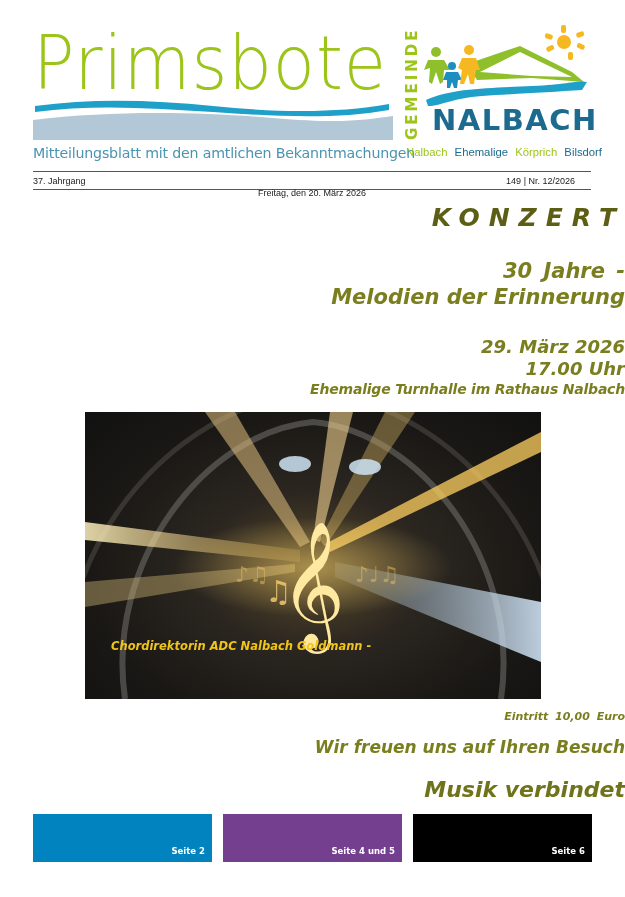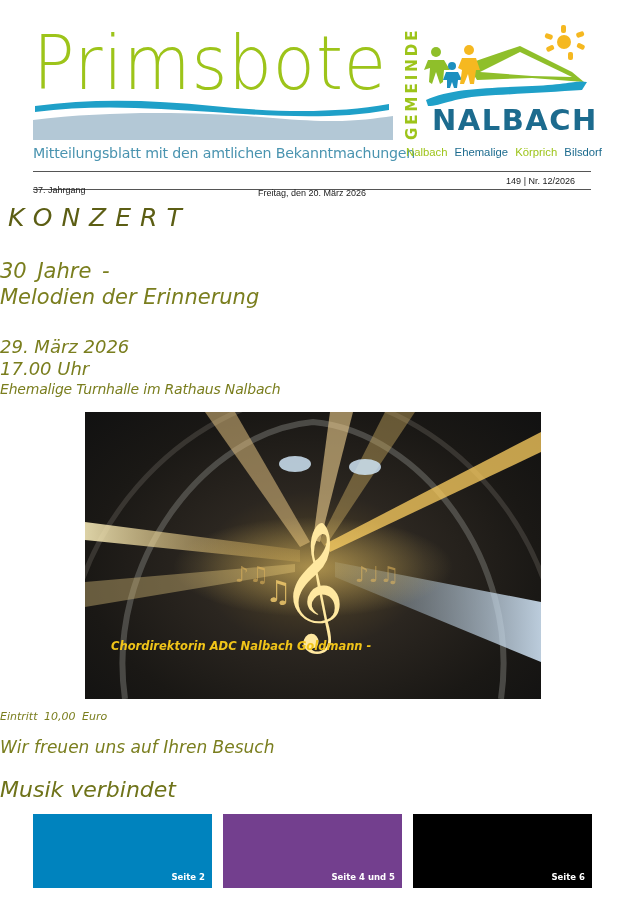--- a/index.html
+++ b/index.html
@@ -39,28 +39,28 @@
   .villages span { margin-right: 4px; }
   .v-green { color: #9dc41a; }
   .v-blue { color: #1c6b8e; }
 
   
   .infobar {
     position: absolute; left: 33px; top: 171px; width: 558px; height: 19px;
     border-top: 1px solid #555; border-bottom: 1px solid #555;
     font-family: "Liberation Sans", sans-serif; font-size: 9px; color: #222;
   }
-  .infobar .left { position: absolute; left: 0; top: 13px; }
+  .infobar .left { position: absolute; left: 0; top: 4px; }
   .infobar .center { position: absolute; left: 225px; top: 4px; margin-top: 12px; }
   .infobar .right { position: absolute; right: 16px; top: 4px; }
 
   
   .hl {
-    position: absolute; left: 0; width: 625px; text-align: left;
-    font-family: "DejaVu Sans", sans-serif; font-weight: normal; font-style: italic;
+    position: absolute; left: 0; width: 625px; text-align: right;
+    font-family: "DejaVu Sans", sans-serif; font-weight: bold; font-style: italic;
     color: #7a7e1e; white-space: nowrap;
   }
   .konzert { top: 203px; font-size: 25px; letter-spacing: 9px; color: #5c5e14; padding-left: 8px; }
   .line-30 { top: 259px; font-size: 21px; word-spacing: 4px; }
   .line-melodien { top: 285px; font-size: 21px; }
   .line-date { top: 336px; font-size: 18px; }
   .line-time { top: 358px; font-size: 18px; }
   .line-venue { top: 381px; font-size: 14px; letter-spacing: -0.2px; }
 
   
@@ -75,21 +75,21 @@
   }
   .cap1 { left: 26px; top: 227px; }
   .cap2 { left: 144px; top: 243px; }
 
   .line-eintritt { top: 710px; font-size: 11px; word-spacing: 3px; }
   .line-wir { top: 737px; font-size: 17px; }
   .line-musik { top: 777px; font-size: 22px; color: #6f731a; }
 
   
   .page-box {
-    position: absolute; top: 814px; width: 179px; height: 74px;
+    position: absolute; top: 814px; width: 179px; height: 48px;
   }
   .page-box .lbl {
     position: absolute; right: 7px; bottom: 6px;
     font-family: "DejaVu Sans", sans-serif; font-weight: bold; font-size: 8.5px; color: #ffffff;
     white-space: nowrap;
   }
   .box-blue { left: 33px; background: #0083be; }
   .box-purple { left: 223px; background: #733f8e; }
   .box-lime { left: 413px; background: #000000; }
 </style>

